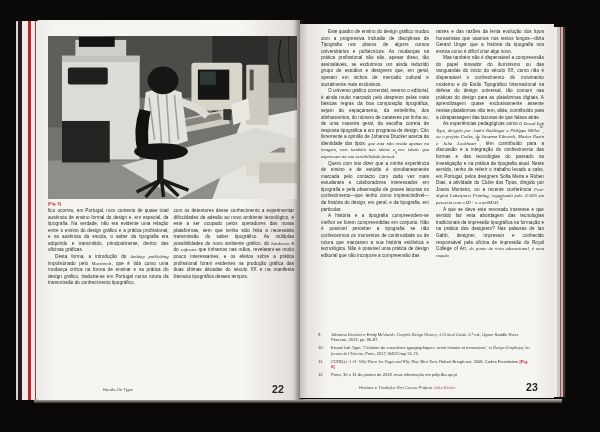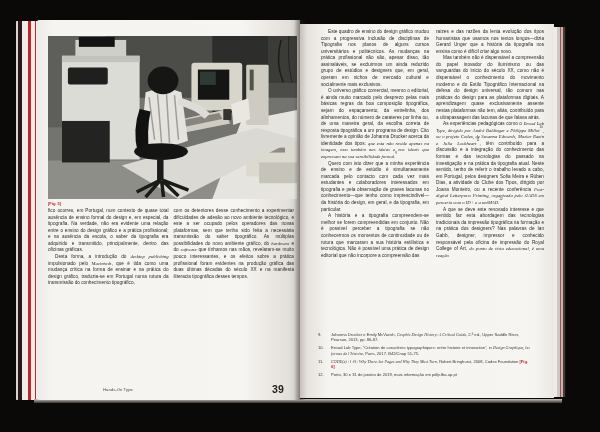--- a/index.html
+++ b/index.html
@@ -134,21 +134,21 @@
       <div class="col">
           <p><span>fico ocorreu, em Portugal, num contexto de quase total ausência de ensino formal do design e, em especial, da tipografia. Na verdade, não era evidente uma relação entre o ensino do design gráfico e a prática profissional; e na ausência da escola, o saber da tipografia era adquirido e transmitido, principalmente, dentro das oficinas gráficas.</span></p>
           <p class="indent"><span>Desta forma, a introdução do </span><span class="it">desktop publishing</span><span> impulsionado pelo </span><span class="it">Macintosh</span><span>, que é tida como uma mudança crítica na forma de ensinar e na prática do design gráfico, traduzia-se em Portugal numa rutura da transmissão do conhecimento tipográfico,</span></p>
         </div>
       <div class="col">
           <p><span>com os detentores desse conhecimento a experimentar dificuldades de adesão ao novo ambiente tecnológico, e este a ser ocupado pelos operadores das novas plataformas, sem que tenha sido feita a necessária transmissão do saber tipográfico. As múltiplas possibilidades do novo ambiente gráfico, do </span><span class="it">hardware</span><span> e do </span><span class="it">software</span><span> que tínhamos nas mãos, revelaram-se muito pouco interessantes, e os efeitos sobre a prática profissional foram evidentes na produção gráfica das duas últimas décadas do século XX e na manifesta iliteracia tipográfica desses tempos.</span></p>
         </div>
     </div>
     <div class="footer">
       <span class="running-title">Hands-On Type</span>
-      <span class="page-num">39</span>
+      <span class="page-num">22</span>
     </div>
   </div>
 
   <div class="spine-shadow"></div>
 
   <div class="page page-right">
     <div class="cols-right">
       <div class="col">
           <p class="indent"><span>Este quadro de ensino do design gráfico mudou com a progressiva inclusão de disciplinas de Tipografia nos planos de alguns cursos universitários e politécnicos. As mudanças na prática profissional não são, apesar disso, tão assinaláveis, se excluirmos um ainda reduzido grupo de estúdios e designers que, em geral, operam em nichos de mercado cultural e socialmente mais exclusivos.</span></p>
           <p class="indent"><span>O universo gráfico comercial, mesmo o editorial, é ainda muito marcado pelo desprezo pelas mais básicas regras da boa composição tipográfica, sejam do espaçamento, da entrelinha, dos alinhamentos, do número de carateres por linha ou, de uma maneira geral, da escolha correta de resposta tipográfica a um programa de design. Cito livremente a opinião de Johanna Drucker acerca da identidade dos tipos: </span><span class="it">que esta não reside apenas na imagem, mas também nas ideias e nos ideais que expressam na sua sensibilidade formal.</span><sup>9</sup></p>
@@ -173,15 +173,19 @@
         </div>
         <div class="footnote">
           <span class="fn-num">11.</span>
           <span class="fn-text"><span class="it">CODE(x)+1 #1: Why There Are Pages and Why They Must Turn</span><span>, Robert Bringhurst, 2008, Codex Foundation </span><span class="fn-red">[Fig. 6]</span></span>
         </div>
         <div class="footnote">
           <span class="fn-num">12.</span>
           <span class="fn-text"><span>Porto, 30 e 31 de janeiro de 2019, mais informação em pdlp.fba.up.pt</span></span>
         </div>
       </div>
+    <div class="footer">
+      <span class="running-title"><span>História e Tradição: Em Causa Própria </span><span class="running-author">João Bicker</span></span>
+      <span class="page-num">23</span>
+    </div>
   </div>
 
 </div>
 
 </body></html>

